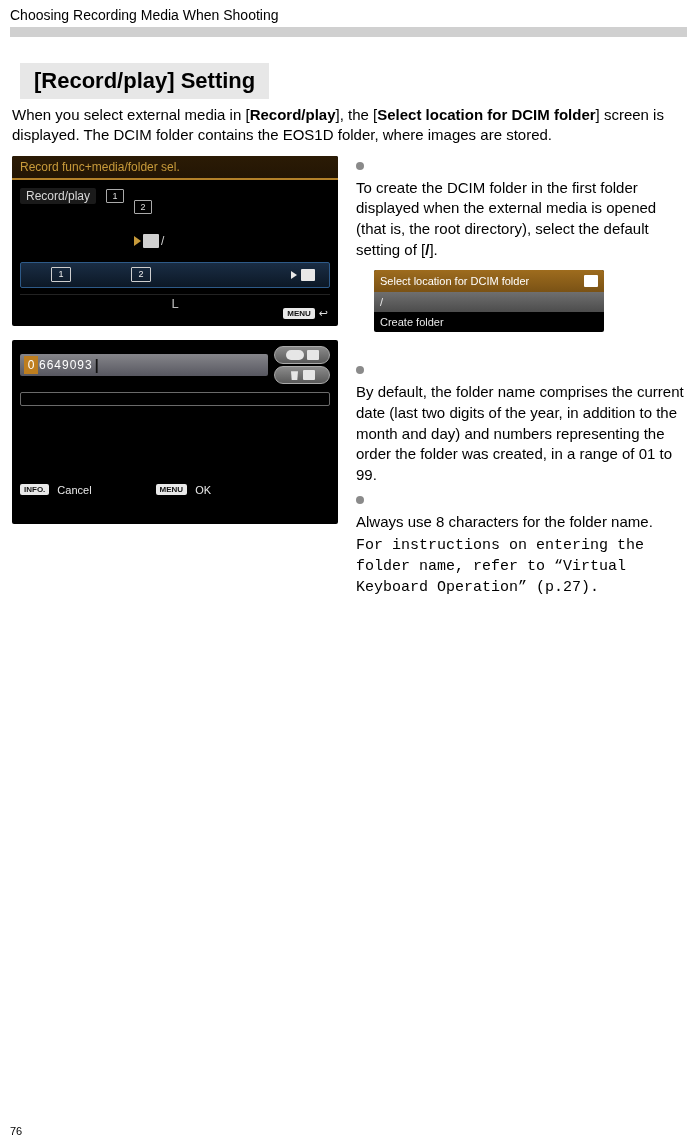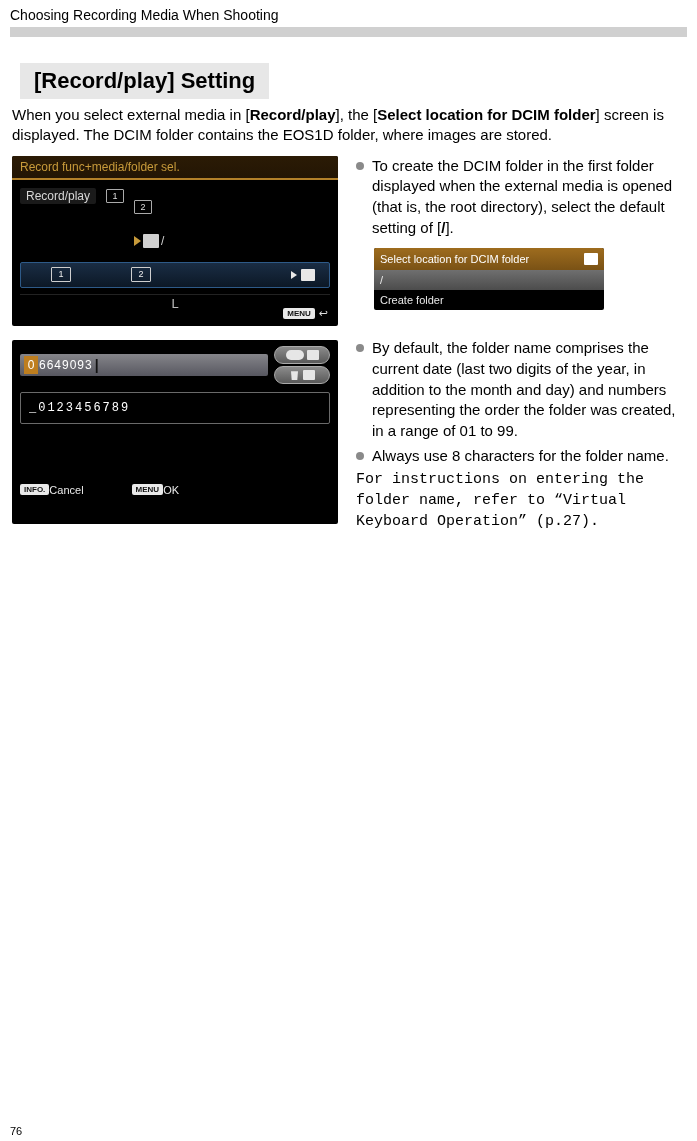--- a/index.html
+++ b/index.html
@@ -9,21 +9,21 @@
   .gray-bar { height: 10px; background: #d0d0d0; width: 100%; margin-bottom: 26px; }
   .section-title {
     font-size: 22px; font-weight: bold; background: #e7e7e7;
     display: inline-block; padding: 5px 14px 5px 14px; margin-left: 10px;
   }
   .intro { font-size: 15px; line-height: 1.35; padding: 6px 2px 6px 2px; }
   .bold { font-weight: bold; }
   .two-col { display: flex; gap: 18px; padding: 4px 2px 0 2px; }
   .left-col { width: 326px; flex: 0 0 326px; }
   .right-col { flex: 1; font-size: 15px; line-height: 1.38; }
-  .bullet-row { display: flex; gap: 8px; margin-bottom: 4px; }
+  .bullet-row { display: flex; gap: 8px; margin-bottom: 4px; flex-direction: column; }
   .bullet-dot { width: 8px; height: 8px; background: #8a8a8a; border-radius: 50%; flex: 0 0 8px; margin-top: 6px; }
   .bullet-text { flex: 1; }
   .para { margin-top: 4px; font-family: Liberation Mono, monospace; }
   .page-num { position: absolute; left: 10px; bottom: 4px; font-size: 11px; }
 
   .fig1 { width: 326px; height: 170px; background: #000; border-radius: 2px; overflow: hidden; font-family: "Helvetica Neue", Arial, sans-serif; }
   .f1-top { background: linear-gradient(#2b1b05,#231504); color: #c79a3a; height: 24px; font-size: 12px; padding: 4px 8px; position: relative; }
   .f1-top::after { content:""; position:absolute; left:0; right:0; bottom:0; height:2px; background:#b3812a; }
   .f1-body { padding: 6px 8px 0 8px; position: relative; height: calc(100% - 24px); }
   .f1-rp-row { display:flex; align-items:center; height:20px; }
@@ -63,21 +63,21 @@
   .f2-name .cursor { width:14px; height:18px; background:#be7e1f; display:inline-block; color:#fff; font-size:12px; text-align:center; line-height:18px; }
   .f2-name .rest { color:#fff; font-size:12px; letter-spacing:1px; margin-left:1px;}
   .f2-name .caret { color:#111; font-size:14px; margin-left:2px; font-weight:bold;}
   .f2-side { width:56px; display:flex; flex-direction:column; gap:2px; }
   .f2-pill { height:18px; background:linear-gradient(#8b8b8b,#595959); border:1px solid #aaa; border-radius:9px; display:flex; align-items:center; justify-content:center; gap:3px;}
   .f2-pill .rnd { width:18px; height:10px; background:#e6e6e6; border-radius:5px; }
   .f2-pill .key { width:12px; height:10px; background:#e6e6e6; border-radius:1px;}
   .f2-pill .trash { width:10px; height:11px; background:#e6e6e6; clip-path: polygon(15% 20%, 85% 20%, 78% 100%, 22% 100%); position:relative;}
   .f2-pill .trash::before { content:""; position:absolute; left:-1px; right:-1px; top:-3px; height:3px; background:#e6e6e6; border-radius:1px;}
   .f2-kbd { margin-top:8px; border:1px solid #6a6a6a; border-radius:2px; padding:6px 8px; color:#fff; font-size:12px; letter-spacing:2px; line-height:1.5; font-family:"Courier New",monospace;}
-  .f2-bottom { position:absolute; left:8px; right:8px; bottom:6px; display:flex; align-items:center; gap:0; color:#eaeaea; font-size:11px;}
+  .f2-bottom { position:absolute; left:8px; right:8px; bottom:6px; display:flex; align-items:center; gap:8px; color:#eaeaea; font-size:11px;}
   .f2-bottom .btn { background:#e9e9e9; color:#111; font-size:8px; font-weight:bold; padding:1px 4px; border-radius:2px;}
   .f2-bottom .spacer { width:48px; }
 </style>
 </head>
 <body>
 <div class="page">
 
 
 
   <div class="running-head">Choosing Recording Media When Shooting</div>
@@ -141,21 +141,20 @@
                   <div class="rnd"></div>
                   <div class="key"></div>
                 </div>
               <div class="f2-pill">
                   <div class="trash"></div>
                   <div class="key"></div>
                 </div>
             </div>
           </div>
           <div class="f2-kbd">
-            <div>_0123456789</div>
           </div>
           <div class="f2-bottom">
             <span class="btn">INFO.</span>
             <span>Cancel</span>
             <span class="spacer"></span>
             <span class="btn">MENU</span>
             <span>OK</span>
           </div>
         </div>
       </div>

